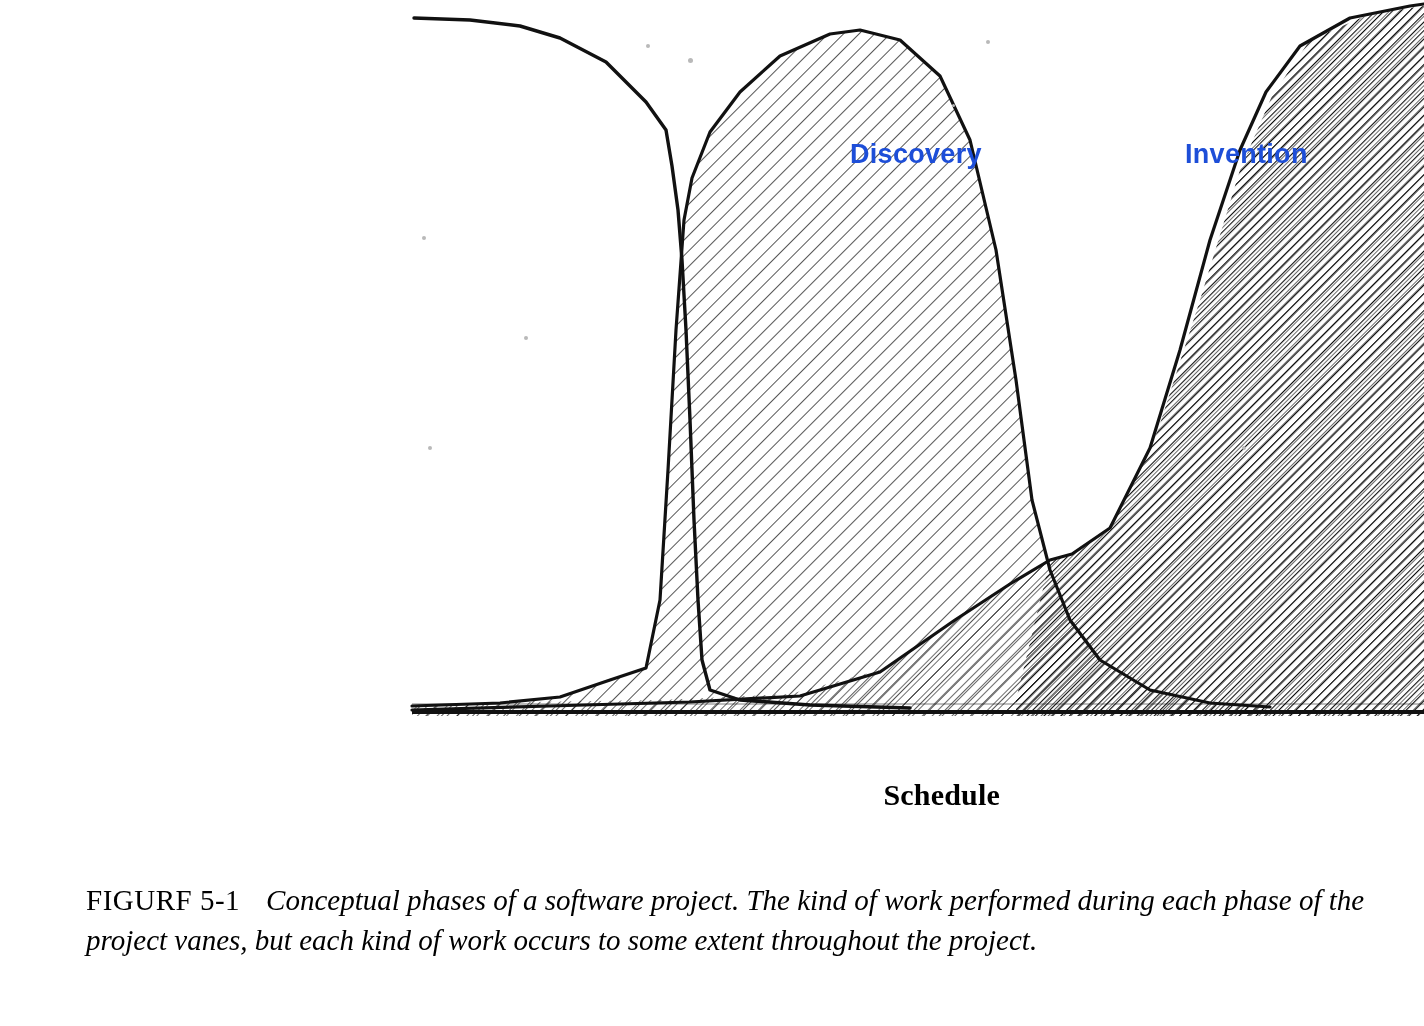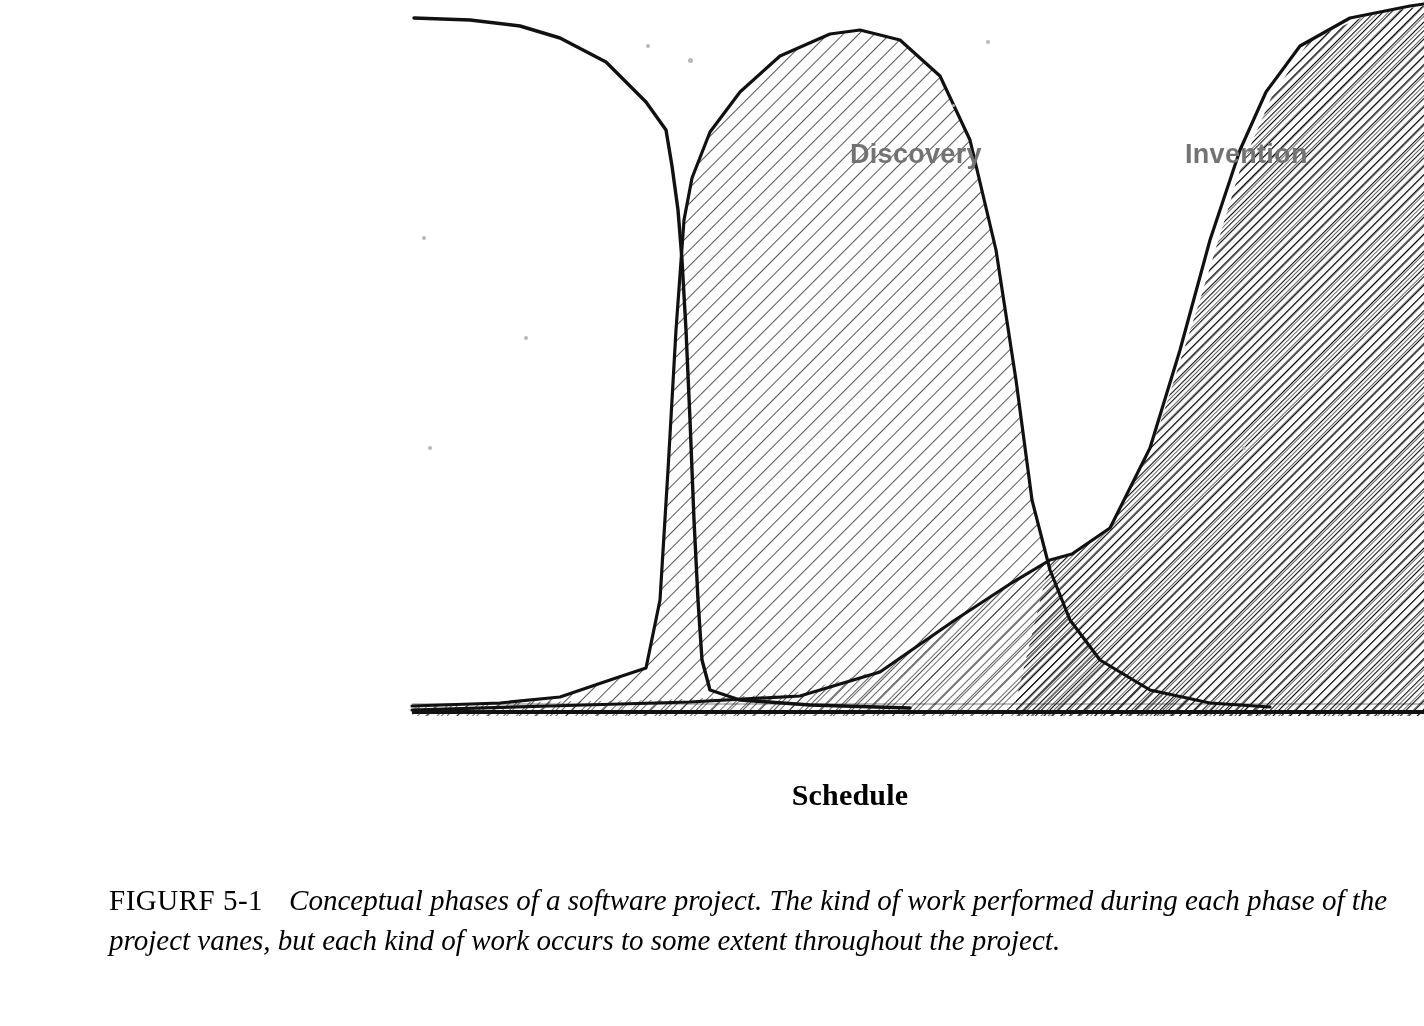--- a/index.html
+++ b/index.html
@@ -37,21 +37,21 @@
     letter-spacing: 0.2px;
     white-space: pre-line;
   }
 
   
   #x-axis-label {
     position: absolute;
     left: 700px;
     top: 778px;
     width: 300px;
-    text-align: center;
+    text-align: right;
     font-family: "Liberation Serif", serif;
     font-weight: bold;
     font-size: 30px;
     letter-spacing: 0.2px;
   }
 
   
   #plot {
     position: absolute;
     left: 410px;
@@ -64,35 +64,34 @@
   }
 
   
   .curve-label {
     position: absolute;
     font-family: "Liberation Sans", sans-serif;
     font-weight: bold;
     font-size: 27px;
     letter-spacing: 0.3px;
     white-space: nowrap;
-    color: #737373;
+    color: #1d4ed8;
   }
   #label-discovery { left: 440px; top: 139px; }
   #label-invention { left: 775px; top: 139px; }
 
   
   #caption {
     position: absolute;
     left: 86px;
     top: 880px;
     width: 1280px;
     font-family: "Liberation Serif", serif;
     font-size: 29px;
     line-height: 40px;
-    margin-left: 23px;
   }
   #caption .cap-head {
     font-style: normal;
     letter-spacing: 0.5px;
   }
   #caption .cap-body {
     font-style: italic;
   }
   #caption .cap-gap {
     display: inline-block;

